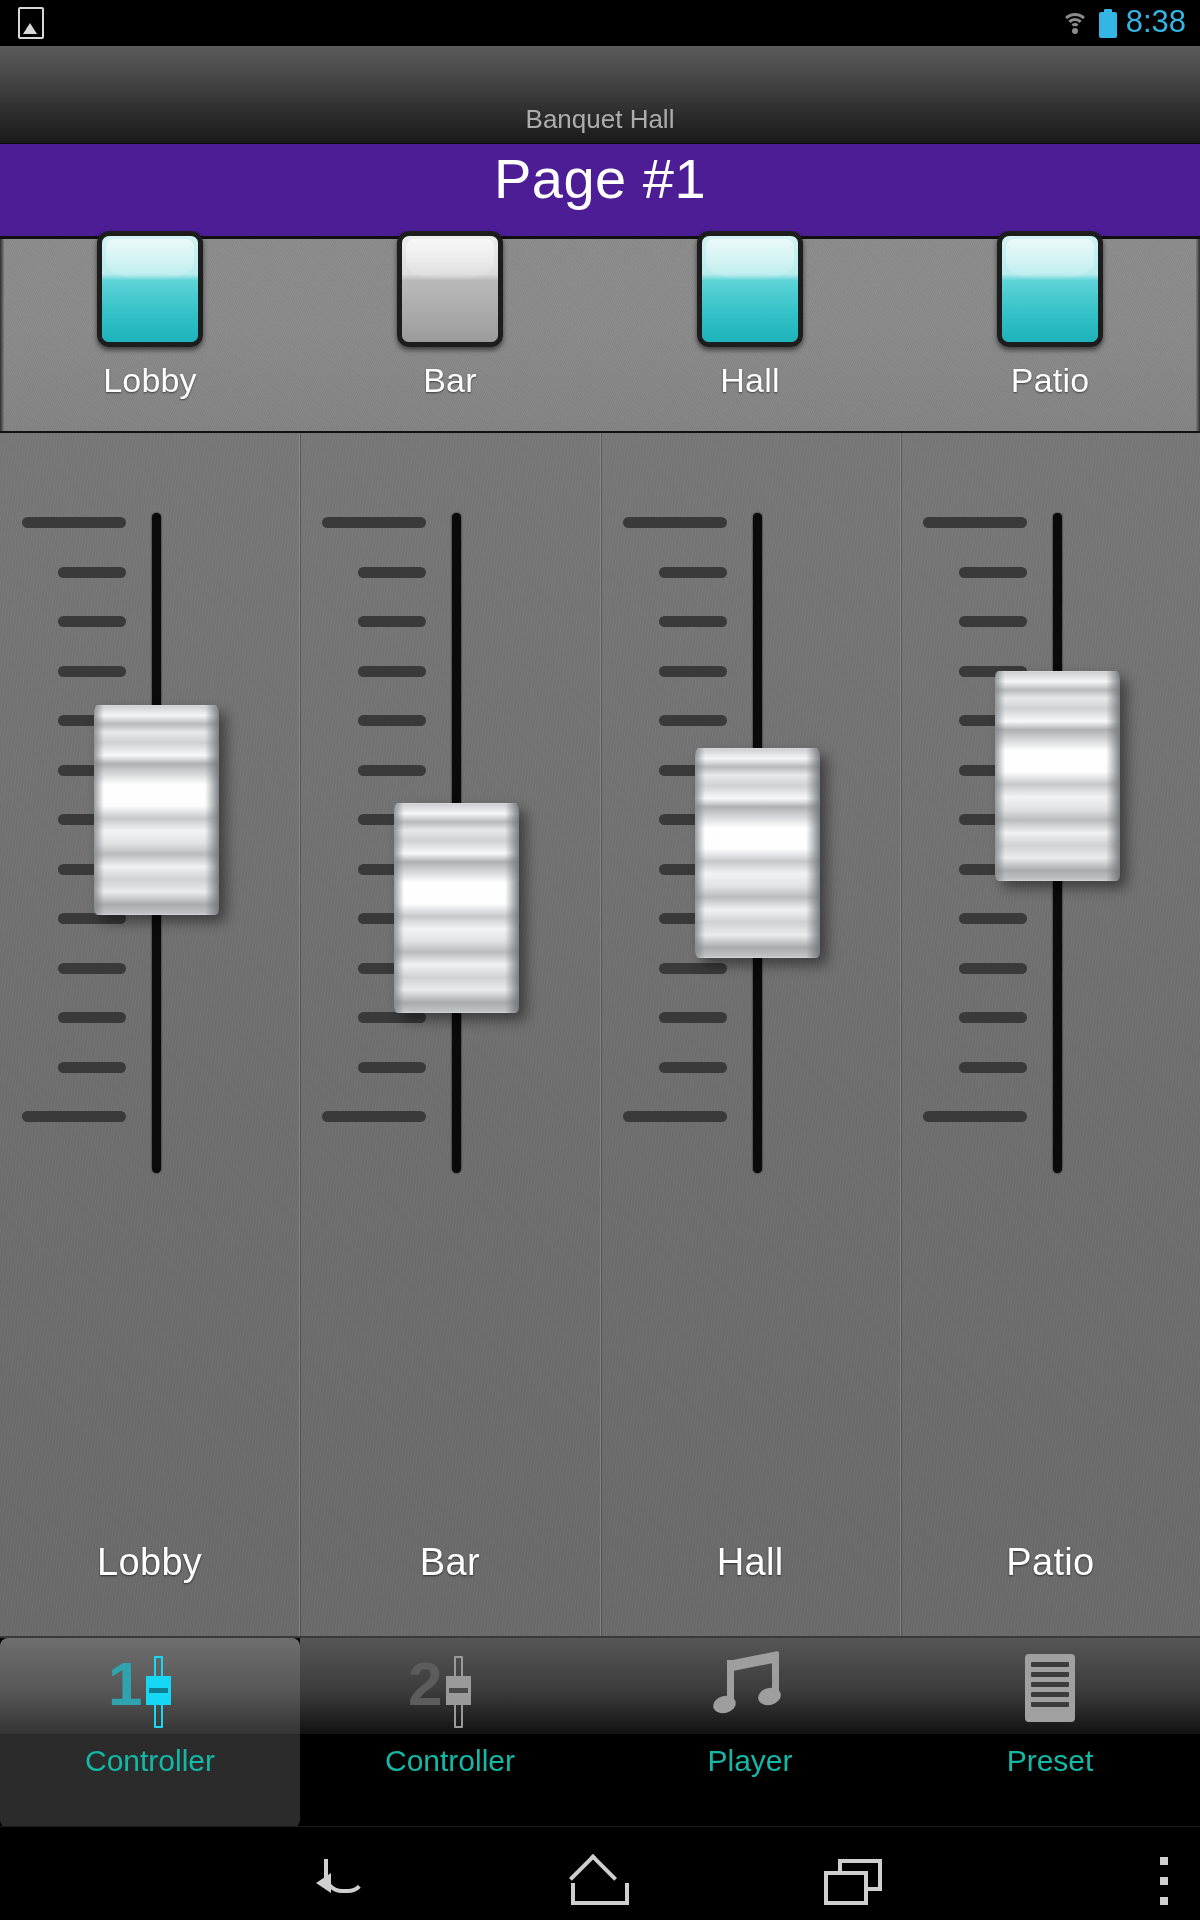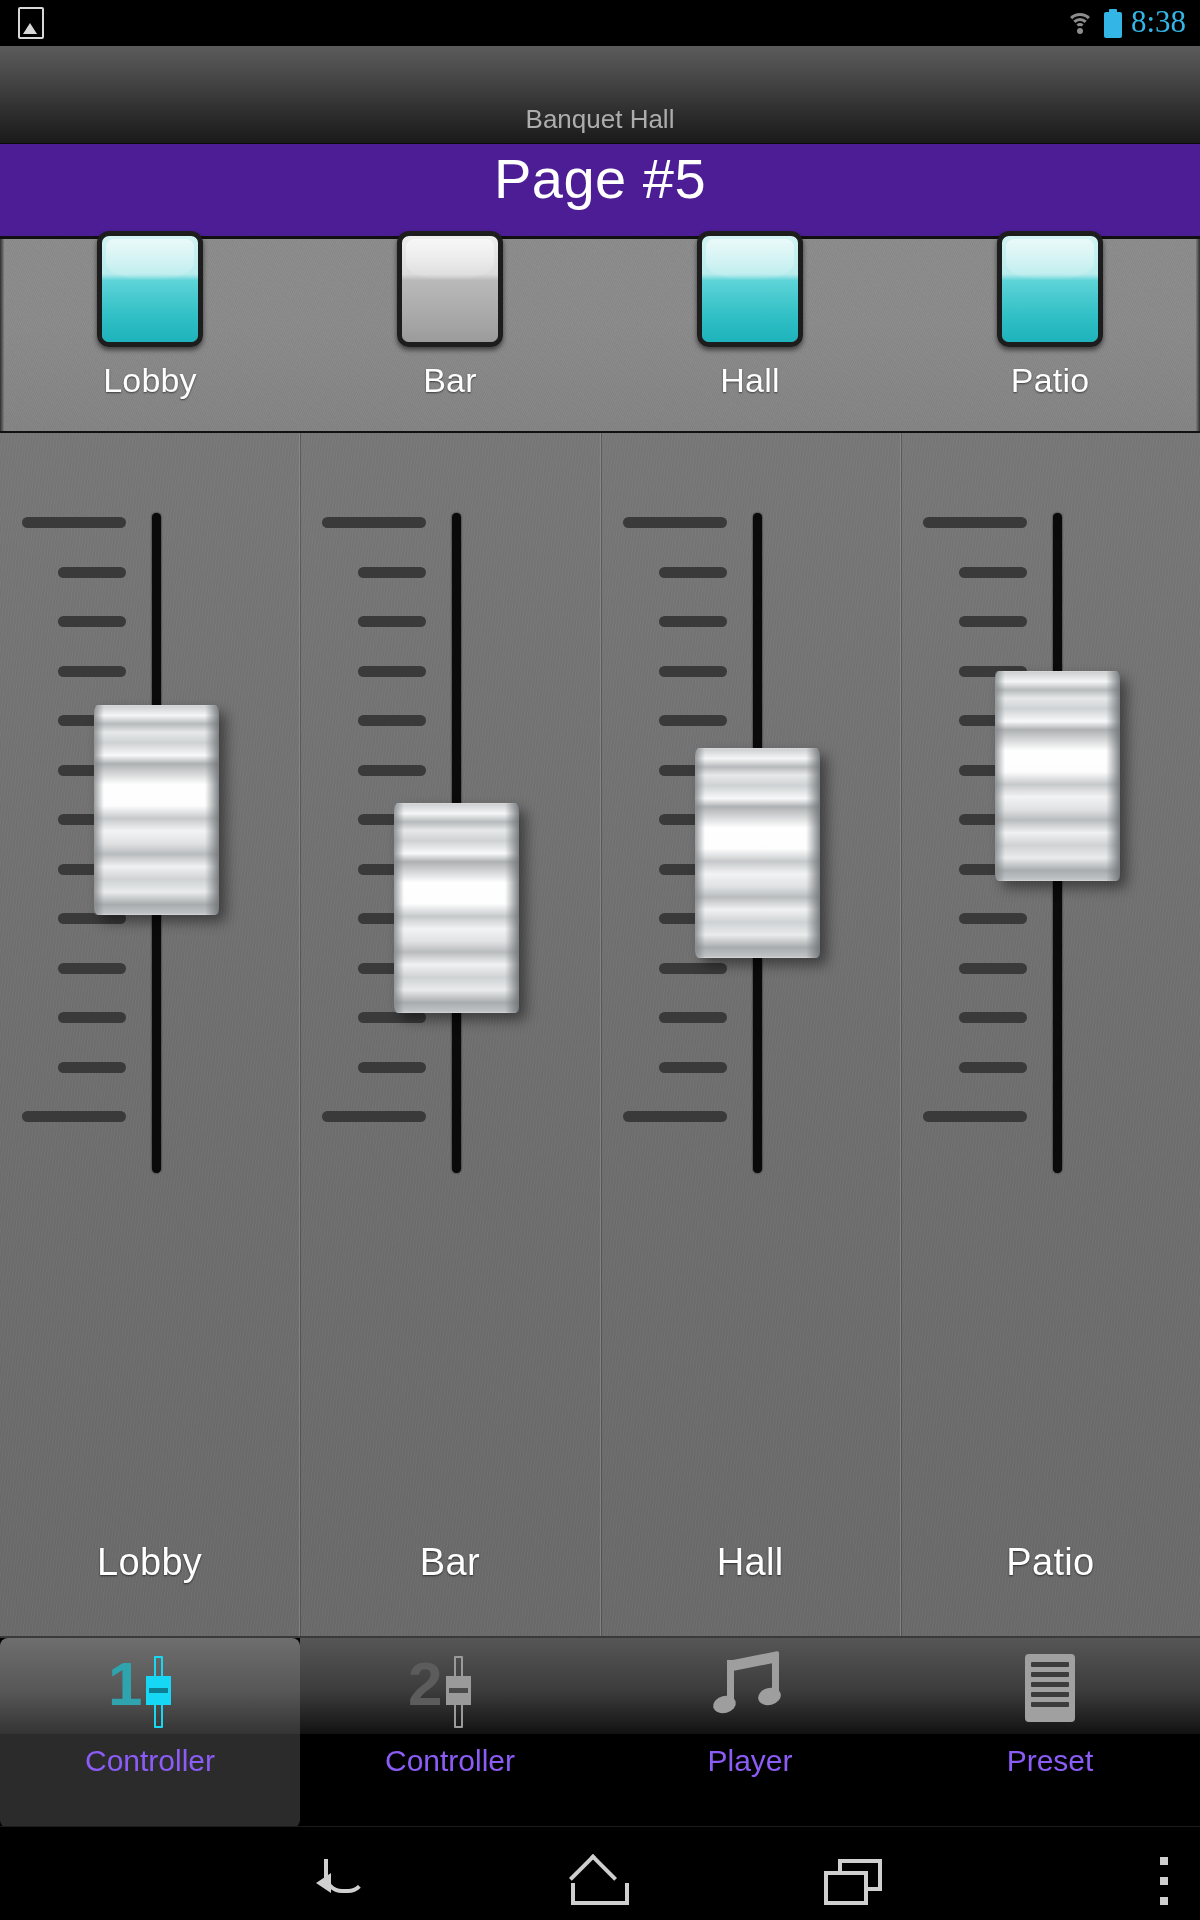--- a/index.html
+++ b/index.html
@@ -49,21 +49,21 @@
   .batt-icon .cap{
     position:absolute; left:50%; transform:translateX(-50%);
     top:0; width:8px; height:4px; background:#33b5e5; border-radius:1px;
   }
   .batt-icon .body{
     position:absolute; left:0; top:3px; width:18px; height:26px;
     background:#33b5e5; border-radius:2px;
   }
   .sb-clock{
     color:#33b5e5; font-size:31px; letter-spacing:0px;
-    font-family:Liberation Serif, serif; padding-right:6px;
+    font-family:Liberation Sans, sans-serif; padding-right:6px;
     position:relative; top:-1px;
   }
 
   
   .titlebar{
     position:absolute; left:0; top:46px; width:1200px; height:190px;
     background:#4c1d95;
   }
   .titlebar .strip{
     position:absolute; left:0; top:0; width:1200px; height:98px;
@@ -240,21 +240,21 @@
   .tab.selected .bg.bot{
     position:absolute; left:0; top:96px; width:100%; height:94px;
     background:#2b2b2b; border-radius:0 0 8px 8px;
   }
   .tab-icon{
     position:relative; z-index:2; margin-top:16px;
     width:80px; height:76px;
   }
   .tab-label{
     position:relative; z-index:2; margin-top:14px;
-    color:#8b5cf6; font-size:30px;
+    color:#14b8a6; font-size:30px;
   }
 
   
   .ic-fader{ position:relative; width:80px; height:76px; }
   .ic-fader .num{
     position:absolute; left:-2px; top:-1px; font-size:62px; line-height:62px;
     font-weight:700; font-family:"Liberation Sans", sans-serif;
   }
   .ic-fader .rail{
     position:absolute; left:44px; top:2px; width:9px; height:72px;
@@ -378,21 +378,21 @@
         <div class="cap"></div>
           <div class="body"></div>
       </div>
       <div class="sb-clock">8:38</div>
     </div>
   </div>
 
   <div class="titlebar">
     <div class="strip"></div>
     <div class="app-subtitle">Banquet Hall</div>
-    <div class="page-title">Page #5</div>
+    <div class="page-title">Page #1</div>
   </div>
 
   <div class="toggle-panel">
     <div class="edge-l"></div>
     <div class="edge-r"></div>
     <div class="toggle-row" id="toggle-row">
         <div class="toggle-cell">
           <div class="tgl-btn tgl-on">
             <div class="sheen"></div>
             <div class="gloss"></div>

